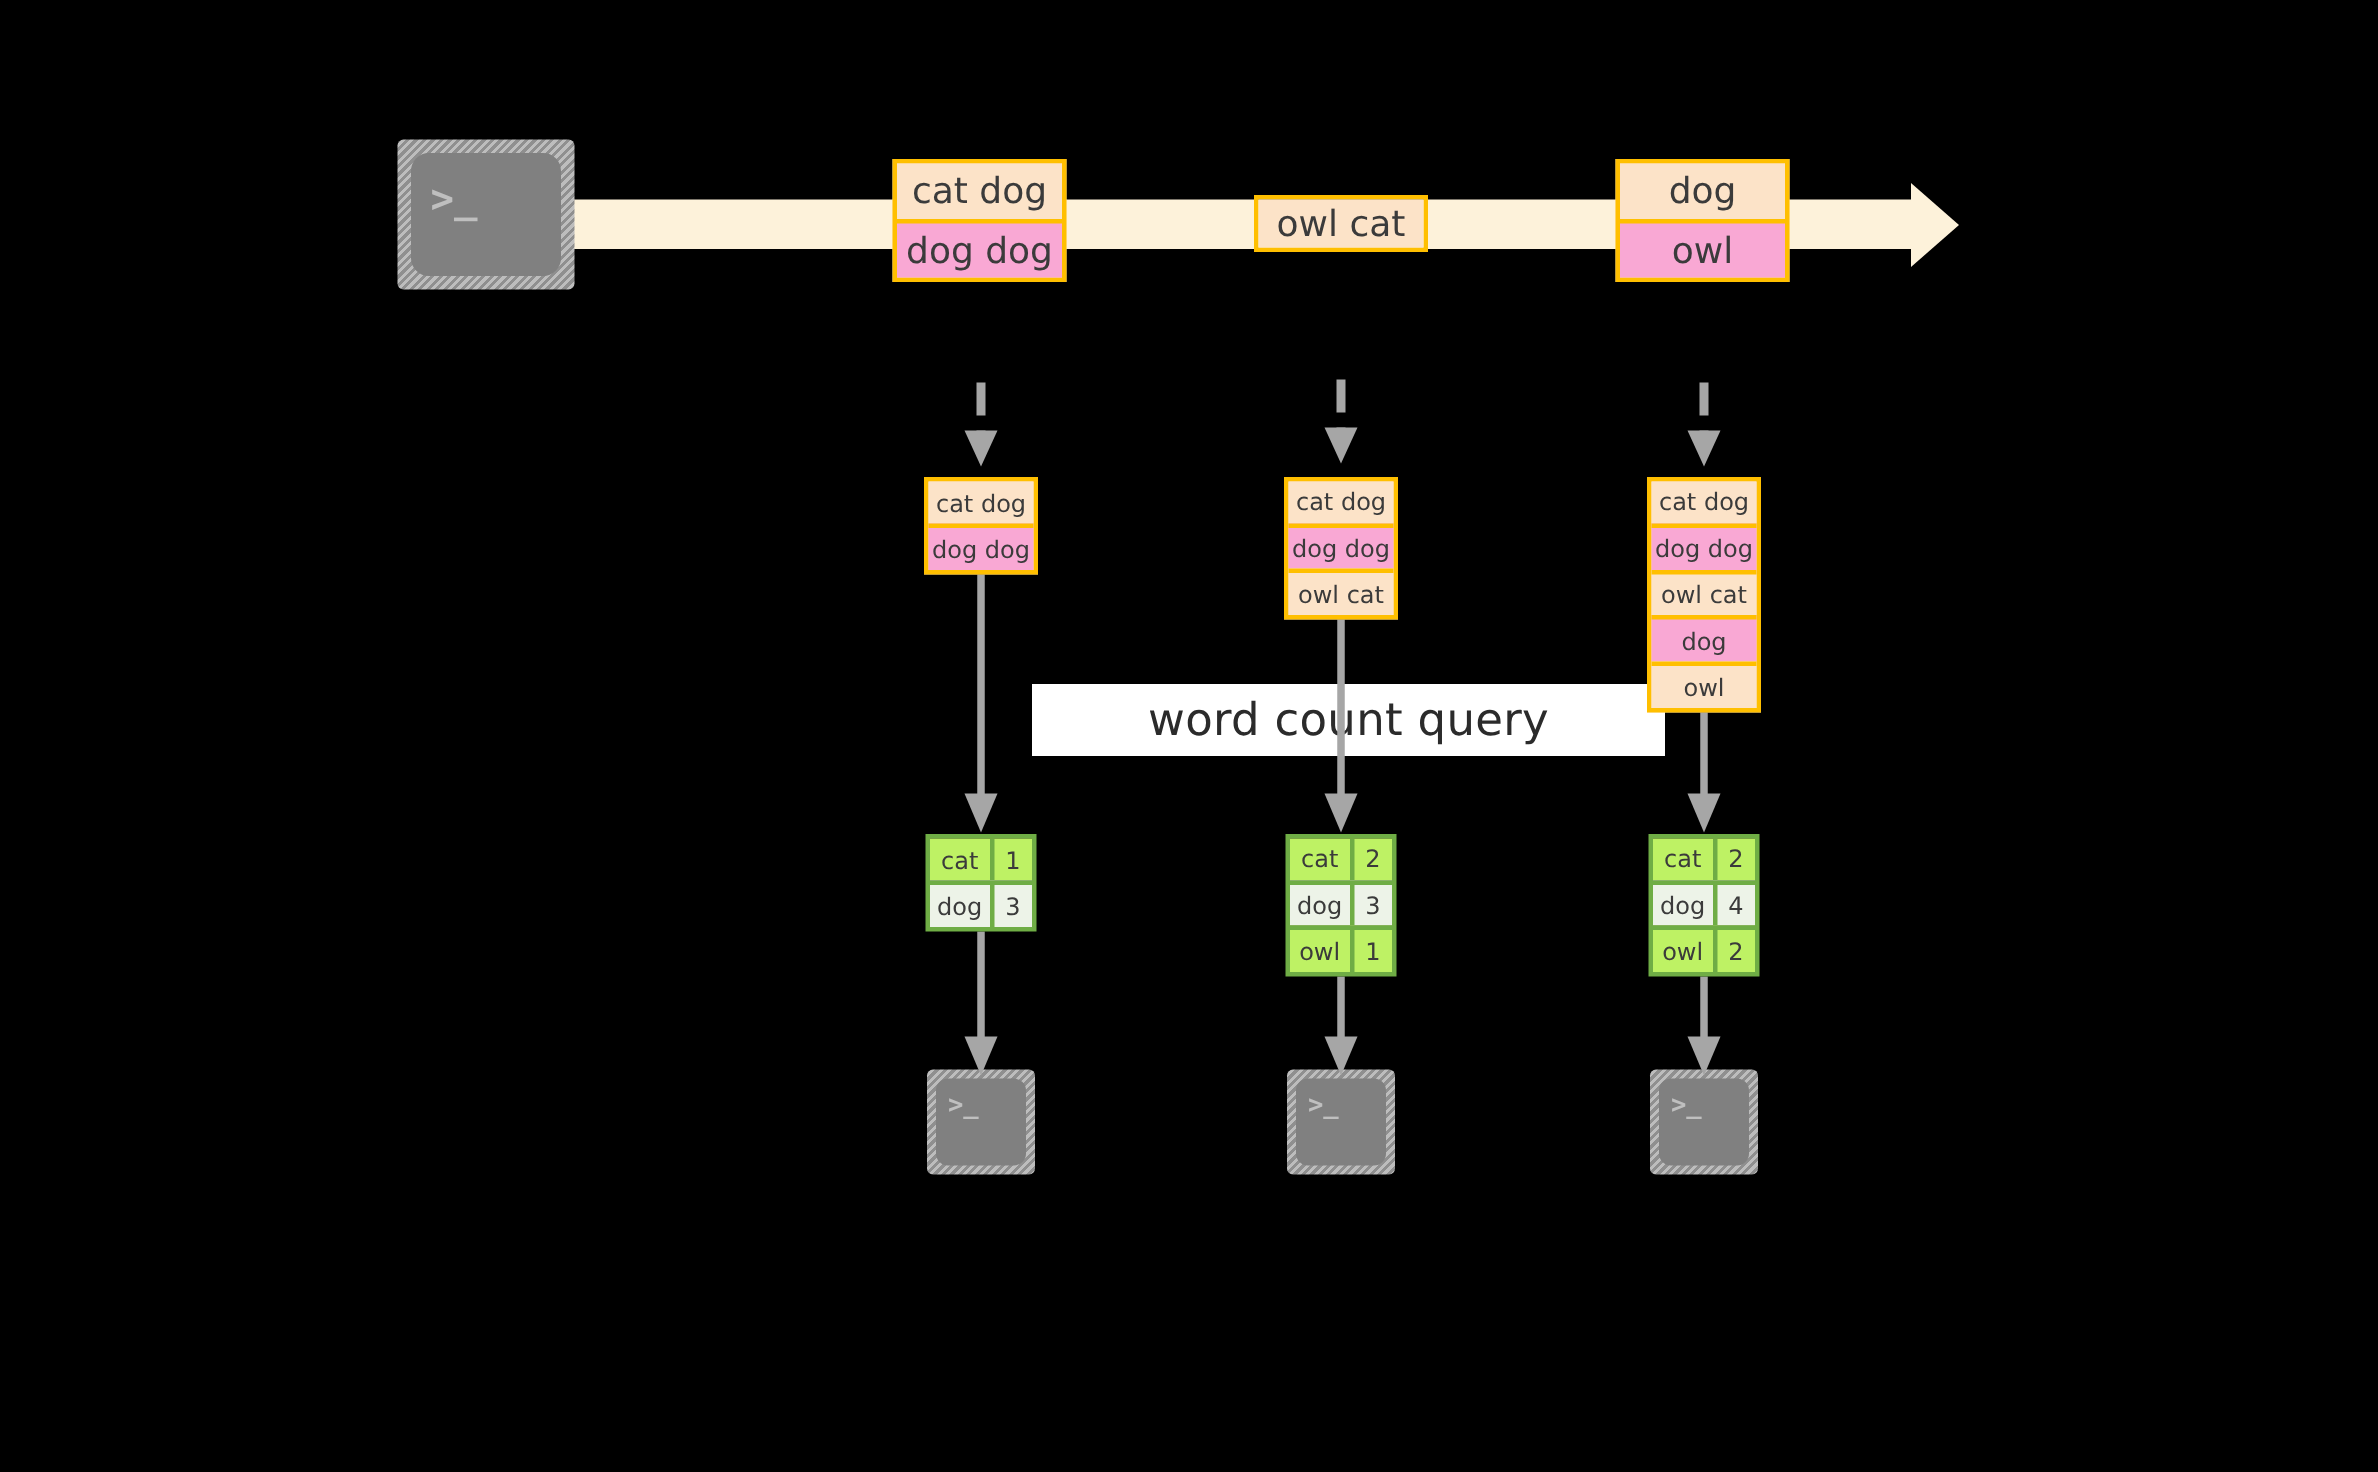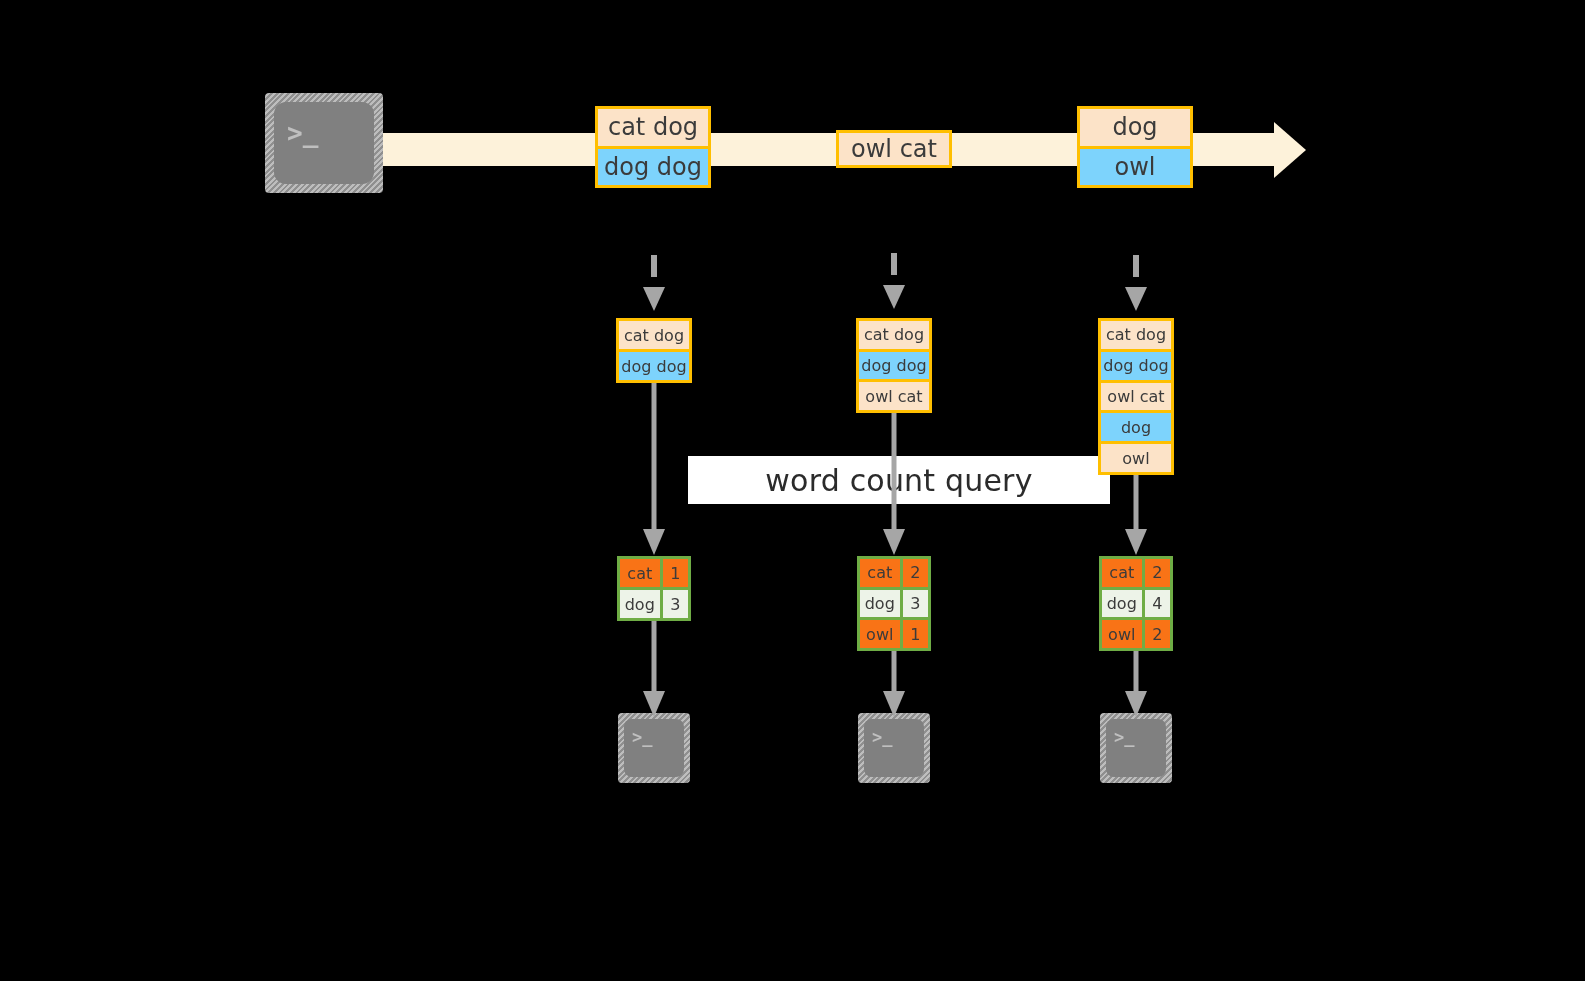--- a/index.html
+++ b/index.html
@@ -75,42 +75,42 @@
   .rec-cell {
     flex: 1 1 auto;
     display: flex;
     align-items: center;
     justify-content: center;
     color: #3b3b3b;
     white-space: nowrap;
     box-sizing: border-box;
   }
   .rec-cell.dark  { background: #FCE3C8; }
-  .rec-cell.light { background: #7dd3fc; }
+  .rec-cell.light { background: #f9a8d4; }
   .rec-cell + .rec-cell { border-top: 3px solid #FFBF00; }
 
   .rec-box.big .rec-cell  { font-size: 24px; }
   .rec-box.small .rec-cell{ font-size: 16px; }
 
   
   .res-box {
     position: absolute;
     box-sizing: border-box;
     border: 3px solid #6FAD45;
     display: flex;
     flex-direction: column;
     z-index: 6;
   }
   .res-row {
     flex: 1 1 auto;
     display: flex;
     box-sizing: border-box;
   }
   .res-row + .res-row { border-top: 3px solid #6FAD45; }
-  .res-row.dark  { background: #f97316; text-align: center; }
+  .res-row.dark  { background: #bef264; text-align: center; }
   .res-row.light { background: #EDF3E8; }
   .res-word, .res-count {
     display: flex;
     align-items: center;
     justify-content: center;
     font-size: 16px;
     color: #3b3b3b;
     box-sizing: border-box;
   }
   .res-word  { width: 45px; }

